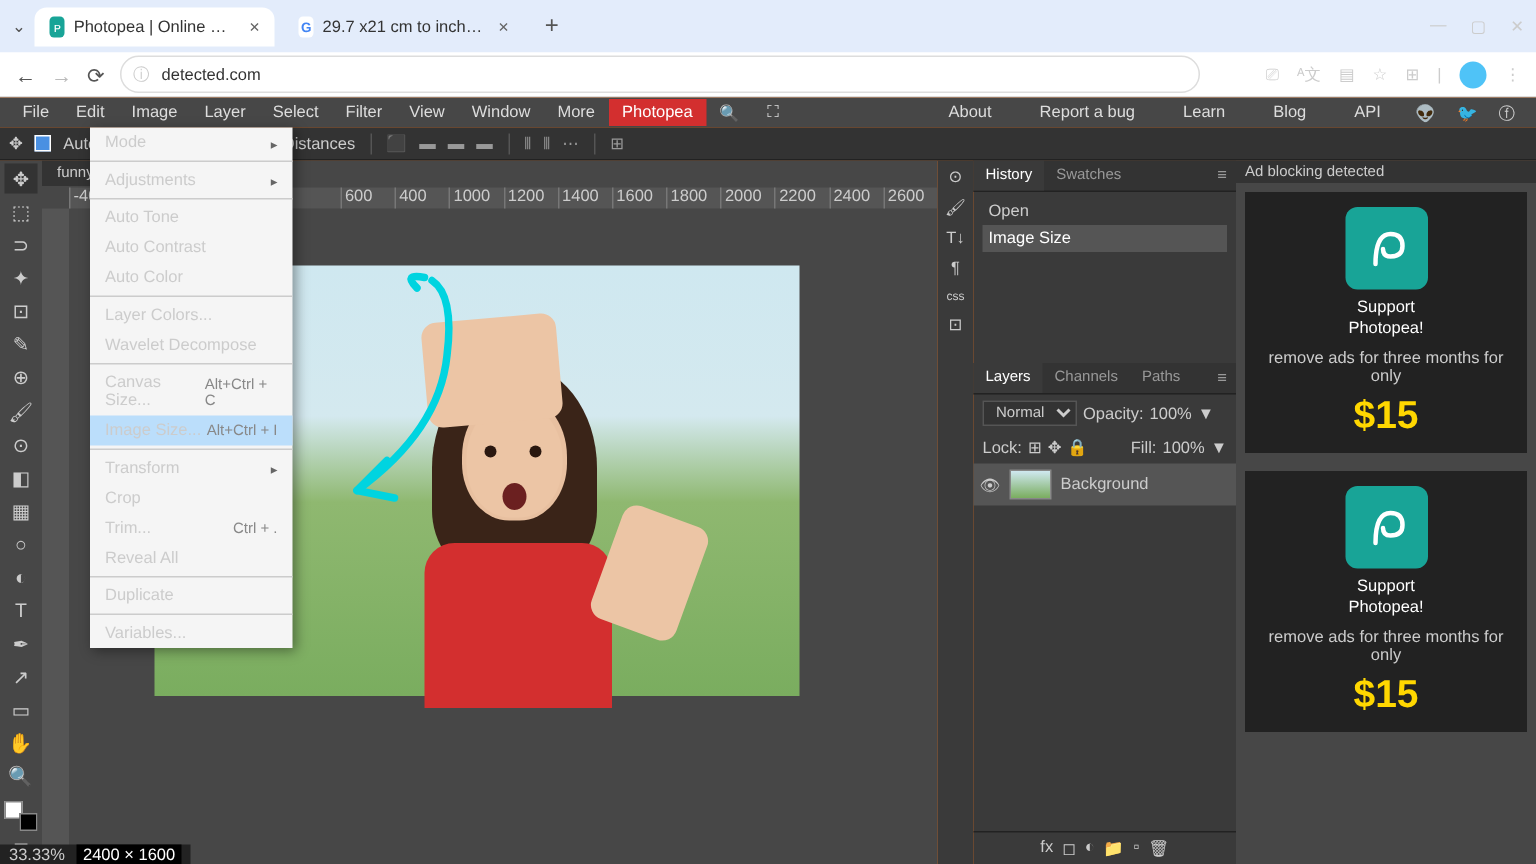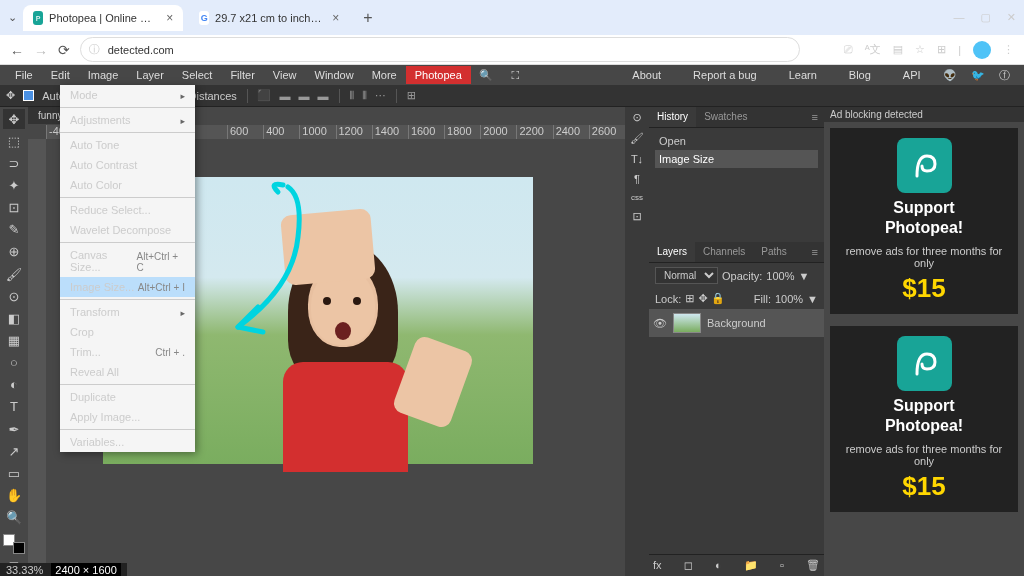--- a/index.html
+++ b/index.html
@@ -64,26 +64,26 @@
 .panel-tab.active{color:#fff;background:#3a3a3a}
 .panel-tab-opts{margin-left:auto;padding:4px 6px;color:#999}
 .panel-body{padding:4px 6px;color:#aaa;font-size:10px}
 .hist-item{padding:3px 4px;background:#3a3a3a}
 .hist-item.sel{background:#555;color:#fff}
 .layers-section{margin-top:auto;flex:1;display:flex;flex-direction:column}
 .layer-controls{padding:4px 6px;display:flex;align-items:center;gap:4px;font-size:10px}
 .layer-select{background:#333;color:#ccc;border:1px solid #555;padding:1px 4px;font-size:10px}
 .layer-row{display:flex;align-items:center;padding:4px;background:#555;gap:6px}
 .layer-thumb{width:28px;height:20px;background:linear-gradient(180deg,#cfe8f0,#7aad5f);border:1px solid #888}
-.layer-footer{margin-top:auto;padding:4px;display:flex;gap:6px;justify-content:space-between;color:#999;font-size:10px;border-top:1px solid #222}
+.layer-footer{margin-top:auto;padding:4px;display:flex;gap:6px;justify-content:center;color:#999;font-size:10px;border-top:1px solid #222}
 .ad-area{width:200px;background:#474747;display:flex;flex-direction:column}
 .ad-header{padding:2px 6px;background:#333;color:#ccc;font-size:10px}
 .ad-box{margin:6px;background:#222;padding:10px 8px;display:flex;flex-direction:column;align-items:center;text-align:center;gap:2px}
 .ad-logo{width:55px;height:55px;background:#18a497;border-radius:8px;display:flex;align-items:center;justify-content:center;margin-bottom:4px}
-.ad-title{color:#fff;font-size:16px;font-weight:bold}
+.ad-title{color:#fff;font-size:11px;font-weight:normal}
 .ad-sub{color:#ccc;font-size:11px;margin-top:6px}
 .ad-price{color:#ffd700;font-size:26px;font-weight:bold;margin-top:2px}
 .status-bar{position:absolute;bottom:0;left:0;height:13px;background:#222;display:flex;align-items:center;padding:0 6px;gap:8px;font-size:9px;color:#ccc}
 .status-dims{background:#000;color:#fff;padding:1px 4px}
 </style>
 </head>
 <body>
 
 <div class="browser-chrome">
   <span style="color:#555">⌄</span>
@@ -343,21 +343,21 @@
         <span>Auto Tone</span>
       </div>
     <div class="dd-item">
         <span>Auto Contrast</span>
       </div>
     <div class="dd-item">
         <span>Auto Color</span>
       </div>
     <div class="dd-sep"></div>
     <div class="dd-item">
-        <span>Reduce Select...</span>
+        <span>Layer Colors...</span>
       </div>
     <div class="dd-item">
         <span>Wavelet Decompose</span>
       </div>
     <div class="dd-sep"></div>
     <div class="dd-item">
         <span>Canvas Size...</span>
         <span class="dd-shortcut">Alt+Ctrl + C</span>
       </div>
     <div class="dd-item highlighted">
@@ -376,23 +376,20 @@
         <span>Trim...</span>
         <span class="dd-shortcut">Ctrl + .</span>
       </div>
     <div class="dd-item">
         <span>Reveal All</span>
       </div>
     <div class="dd-sep"></div>
     <div class="dd-item">
         <span>Duplicate</span>
       </div>
-    <div class="dd-item">
-        <span>Apply Image...</span>
-      </div>
     <div class="dd-sep"></div>
     <div class="dd-item">
         <span>Variables...</span>
       </div>
   </div>
 
   <div class="status-bar">
     <span>33.33%</span>
     <span class="status-dims">2400 × 1600</span>
   </div>

